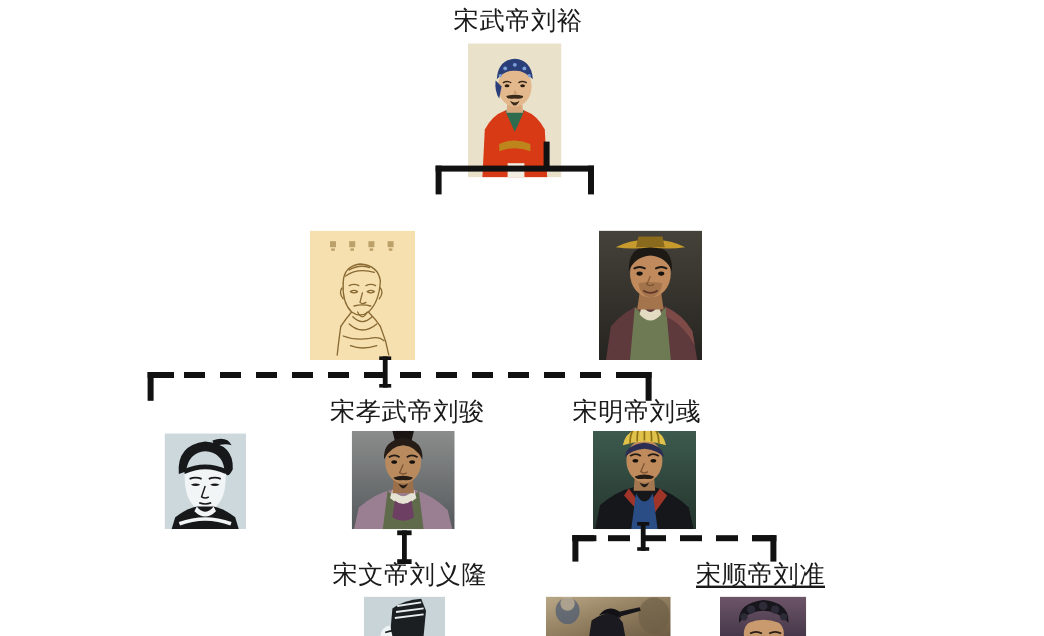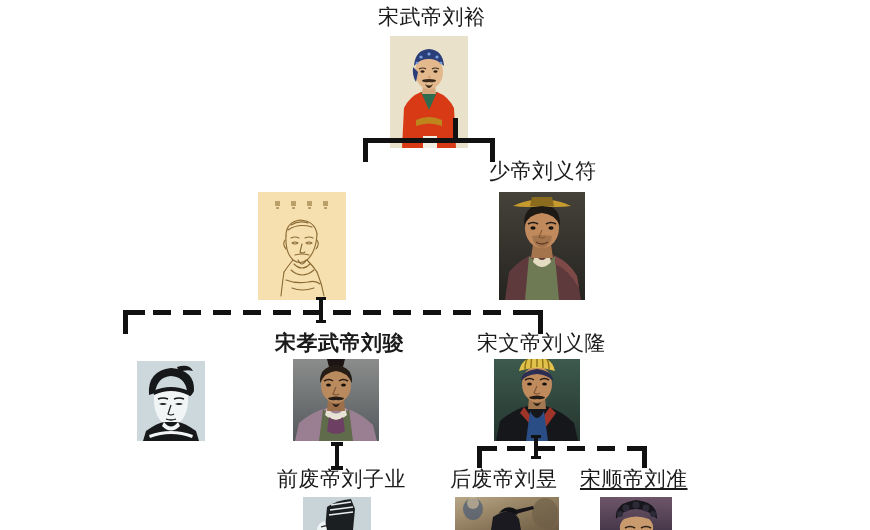--- a/index.html
+++ b/index.html
@@ -145,21 +145,20 @@
         <path d="M59 80 Q64 92 66 104"></path>
         <path d="M36 72 Q44 80 52 72"></path>
         <path d="M33 78 Q44 88 56 78"></path>
 
         <path d="M28 88 Q38 92 50 90 Q58 88 62 92"></path>
         <path d="M34 96 Q44 100 56 96"></path>
       </g>
     </svg>
   </div>
 
-  <div class="node-label" style="left:489px; top:158px;">少帝刘义符</div>
 
   <div class="portrait" style="left:499px; top:192px; width:86px; height:108px;">
     <svg viewBox="0 0 86 108" preserveAspectRatio="none">
       <defs>
         <linearGradient id="gbg1" x1="0" y1="0" x2="0" y2="1">
           <stop offset="0%" stop-color="#45423a"></stop>
           <stop offset="100%" stop-color="#262420"></stop>
         </linearGradient>
       </defs>
       <rect x="0" y="0" width="86" height="108" fill="url(#gbg1)"></rect>
@@ -226,21 +225,21 @@
       <path d="M34 44 L31 53 Q34 55 37 53" stroke="#16181a" stroke-width="1.2" fill="none"></path>
 
       <path d="M29 58 Q34 60 39 58" stroke="#16181a" stroke-width="1.3" fill="none"></path>
 
       <path d="M6 80 L9 70 Q20 62 27 61 L41 61 Q48 62 59 70 L62 80 Z" fill="#16181a"></path>
       <path d="M12 74 Q34 66 56 74 L55 77 Q34 69 13 77 Z" fill="#f2f5f6"></path>
       <path d="M27 61 Q34 70 41 61 L43 65 Q34 74 25 65 Z" fill="#f2f5f6"></path>
     </svg>
   </div>
 
-  <div class="node-label" style="left:275px; top:330px;font-weight:bold;">宋孝武帝刘骏</div>
+  <div class="node-label" style="left:275px; top:330px;">宋孝武帝刘骏</div>
 
   <div class="portrait" style="left:293px; top:359px; width:86px; height:82px;">
     <svg viewBox="0 0 86 82" preserveAspectRatio="none">
       <defs>
         <linearGradient id="gbg2" x1="0" y1="0" x2="0" y2="1">
           <stop offset="0%" stop-color="#8b8d8c"></stop>
           <stop offset="100%" stop-color="#55595c"></stop>
         </linearGradient>
       </defs>
       <rect x="0" y="0" width="86" height="82" fill="url(#gbg2)"></rect>
@@ -265,21 +264,21 @@
       <ellipse cx="35.5" cy="26" rx="2.4" ry="1.5" fill="#14100c"></ellipse>
       <ellipse cx="50.5" cy="26" rx="2.4" ry="1.5" fill="#14100c"></ellipse>
 
       <path d="M43 28 L40 35 Q43 37 46 35" stroke="#7e5434" stroke-width="1.1" fill="none"></path>
 
       <path d="M35 39 Q43 36 51 39 Q50 42 43 41 Q36 42 35 39 Z" fill="#241c15"></path>
       <path d="M39 44 Q43 52 47 44 Q43 47 39 44 Z" fill="#241c15"></path>
     </svg>
   </div>
 
-  <div class="node-label" style="left:477px; top:330px;">宋文帝刘义隆</div>
+  <div class="node-label" style="left:477px; top:330px;">宋明帝刘彧</div>
 
   <div class="portrait" style="left:494px; top:359px; width:86px; height:82px;">
     <svg viewBox="0 0 86 82" preserveAspectRatio="none">
       <defs>
         <linearGradient id="gbg3" x1="0" y1="0" x2="0" y2="1">
           <stop offset="0%" stop-color="#3d5a4e"></stop>
           <stop offset="100%" stop-color="#24352e"></stop>
         </linearGradient>
       </defs>
       <rect x="0" y="0" width="86" height="82" fill="url(#gbg3)"></rect>
@@ -332,39 +331,38 @@
       <div class="cap" style="left:0; top:0; width:10px; height:3px;"></div>
       <div class="cap" style="left:0; bottom:0; width:10px; height:3px;"></div>
     </div>
     <div class="bar-dashed" style="left:477px; top:446px; width:170px;"></div>
     <div class="bar-solid" style="position:absolute; left:477px; top:446px; width:20px; height:5px;"></div>
     <div class="stem" style="left:477px; top:446px; width:5px; height:22px;"></div>
     <div class="bar-solid" style="position:absolute; left:627px; top:446px; width:20px; height:5px;"></div>
     <div class="stem" style="left:642px; top:446px; width:5px; height:22px;"></div>
   </div>
 
-  <div class="node-label" style="left:277px; top:466px;">前废帝刘子业</div>
+  <div class="node-label" style="left:277px; top:466px;">宋文帝刘义隆</div>
 
   <div class="portrait" style="left:303px; top:497px; width:68px; height:33px;">
     <svg viewBox="0 0 68 33" preserveAspectRatio="none">
       <rect x="0" y="0" width="68" height="33" fill="#c9d4d8"></rect>
 
       <path d="M22 33 L24 10 Q34 3 48 2 L52 12 L50 33 Z" fill="#1c1f22"></path>
       <g stroke="#e8eef0" stroke-width="1.6" fill="none">
         <path d="M28 8 L48 5"></path>
         <path d="M27 13 L50 10"></path>
         <path d="M26 18 L50 15"></path>
       </g>
 
       <path d="M14 33 Q14 26 22 24 L24 33 Z" fill="#eef3f4"></path>
       <path d="M18 30 Q26 27 34 30" stroke="#1c1f22" stroke-width="1.3" fill="none"></path>
     </svg>
   </div>
 
-  <div class="node-label" style="left:450px; top:466px;">后废帝刘昱</div>
 
   <div class="portrait" style="left:455px; top:497px; width:104px; height:33px;">
     <svg viewBox="0 0 104 33" preserveAspectRatio="none">
       <defs>
         <linearGradient id="gbg4" x1="0" y1="0" x2="1" y2="1">
           <stop offset="0%" stop-color="#b9a887"></stop>
           <stop offset="55%" stop-color="#8e7a5c"></stop>
           <stop offset="100%" stop-color="#6d5c44"></stop>
         </linearGradient>
       </defs>

